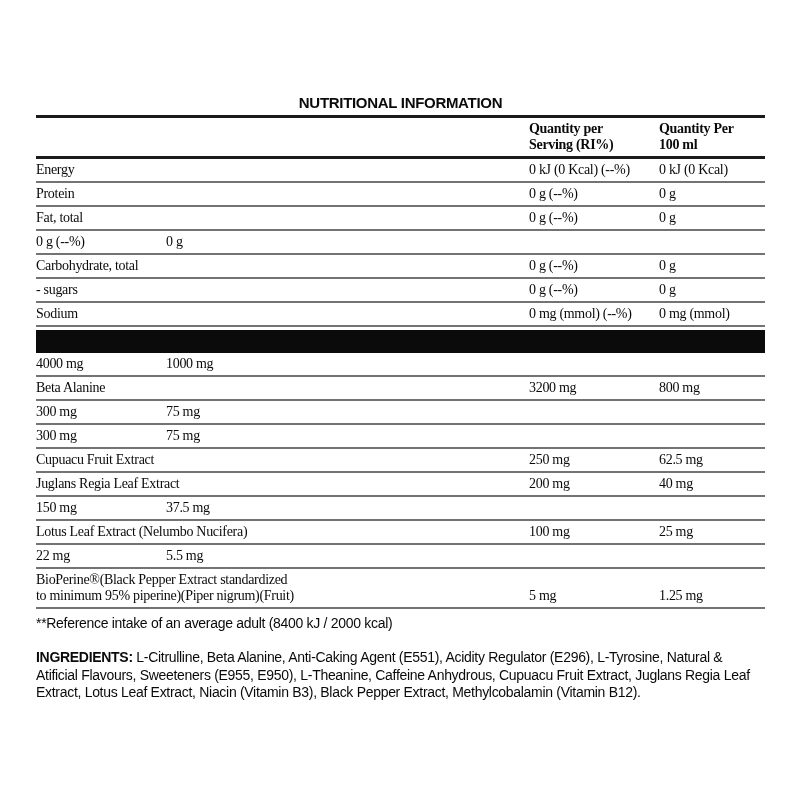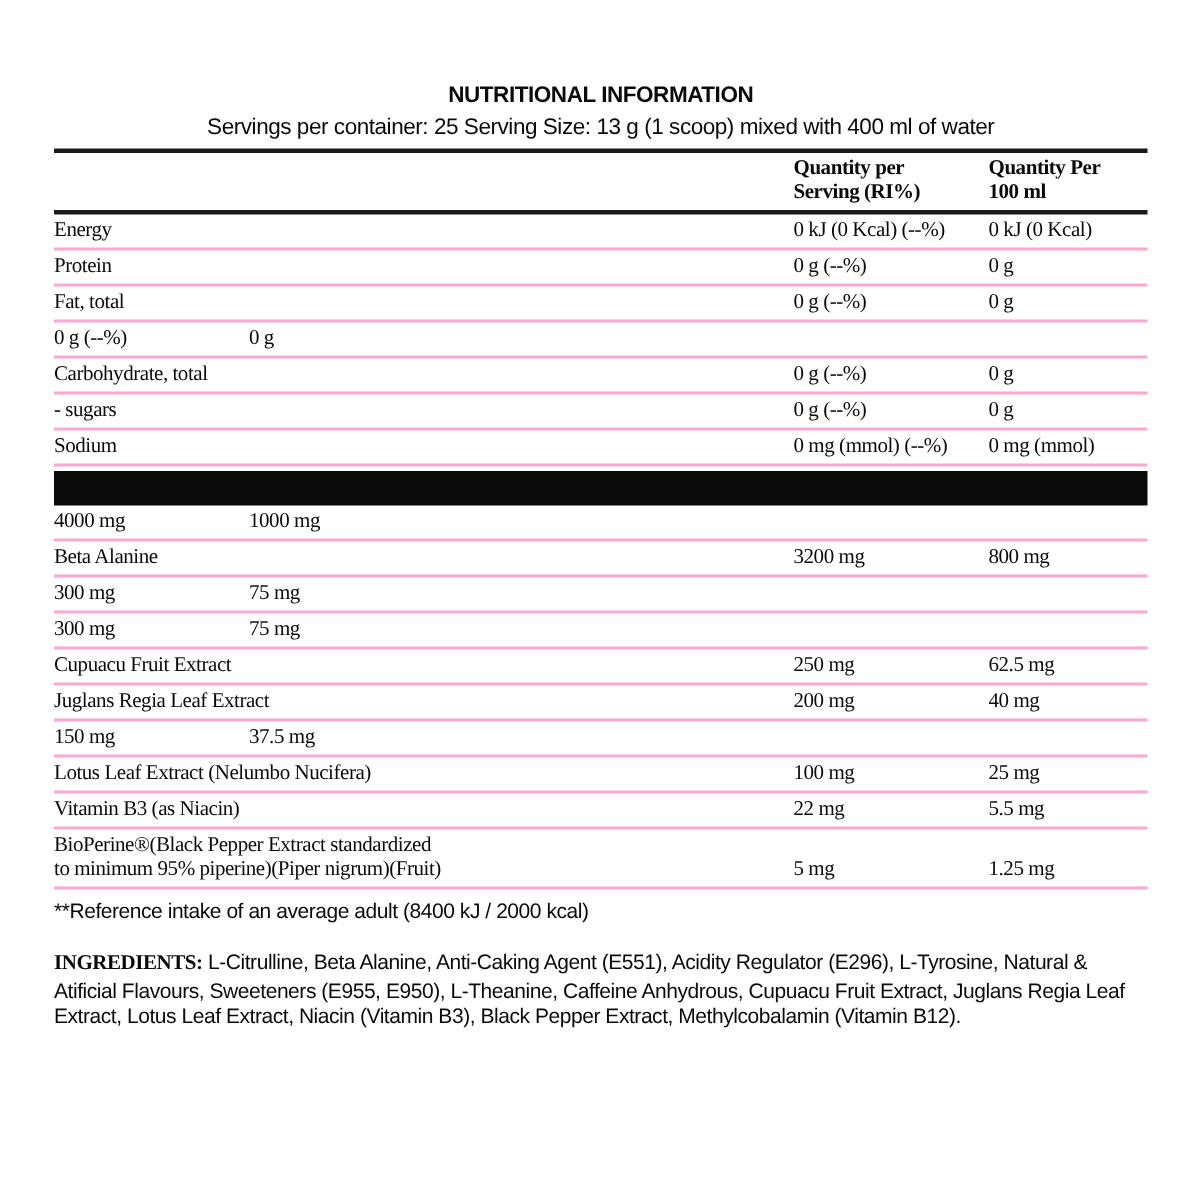--- a/index.html
+++ b/index.html
@@ -12,21 +12,21 @@
     height: 800px;
     font-family: "Liberation Sans", sans-serif;
     color: #0a0a0a;
     letter-spacing: -0.3px;
     overflow: hidden;
   }
   .page {
     box-sizing: border-box;
     width: 800px;
     height: 800px;
-    padding: 55px 35px 0 36px;
+    padding: 94px 35px 0 36px;
   }
   .label-title {
     text-align: center;
     font-size: 15px;
     font-weight: bold;
     line-height: 17px;
     margin: 0 0 4px 0;
   }
   .servings-line {
     text-align: center;
@@ -46,21 +46,21 @@
   }
   .t-header .cell {
     font-weight: bold;
     font-size: 14px;
     line-height: 16px;
     white-space: pre-line;
   }
   .t-row {
     display: flex;
     align-items: flex-end;
-    border-bottom: 2px solid #f9a8d4;
+    border-bottom: 2px solid #737373;
     box-sizing: border-box;
     min-height: 23.5px;
     padding: 3px 0;
   }
   .cell {
     font-size: 14px;
     line-height: 16px;
     font-family: Liberation Serif, serif;
   }
   .c-name {
@@ -97,30 +97,28 @@
     line-height: 17px;
   }
   .ingredients {
     margin-top: 17px;
     width: 729px;
     font-size: 14px;
     line-height: 17.5px;
   }
   .ingredients .ing-label {
     font-weight: bold;
-    font-family: Liberation Serif, serif;
   }
 </style>
 </head>
 <body>
 
 <div class="page">
 
   <div class="label-title">NUTRITIONAL INFORMATION</div>
-  <div class="servings-line">Servings per container: 25 Serving Size: 13 g (1 scoop) mixed with 400 ml of water</div>
 
   <div class="nutri-table">
 
     <div class="t-header">
       <div class="cell c-name"></div>
       <div class="cell c-serv">Quantity per
 Serving (RI%)</div>
       <div class="cell c-100">Quantity Per
 100 ml</div>
     </div>
@@ -194,21 +192,20 @@
     <div class="t-row">
       <div class="cell c-serv">150 mg</div>
       <div class="cell c-100">37.5 mg</div>
     </div>
     <div class="t-row">
       <div class="cell c-name">Lotus Leaf Extract (Nelumbo Nucifera)</div>
       <div class="cell c-serv">100 mg</div>
       <div class="cell c-100">25 mg</div>
     </div>
     <div class="t-row">
-      <div class="cell c-name">Vitamin B3 (as Niacin)</div>
       <div class="cell c-serv">22 mg</div>
       <div class="cell c-100">5.5 mg</div>
     </div>
     <div class="t-row">
       <div class="cell c-name">BioPerine®(Black Pepper Extract standardized
 to minimum 95% piperine)(Piper nigrum)(Fruit)</div>
       <div class="cell c-serv">5 mg</div>
       <div class="cell c-100">1.25 mg</div>
     </div>
 

